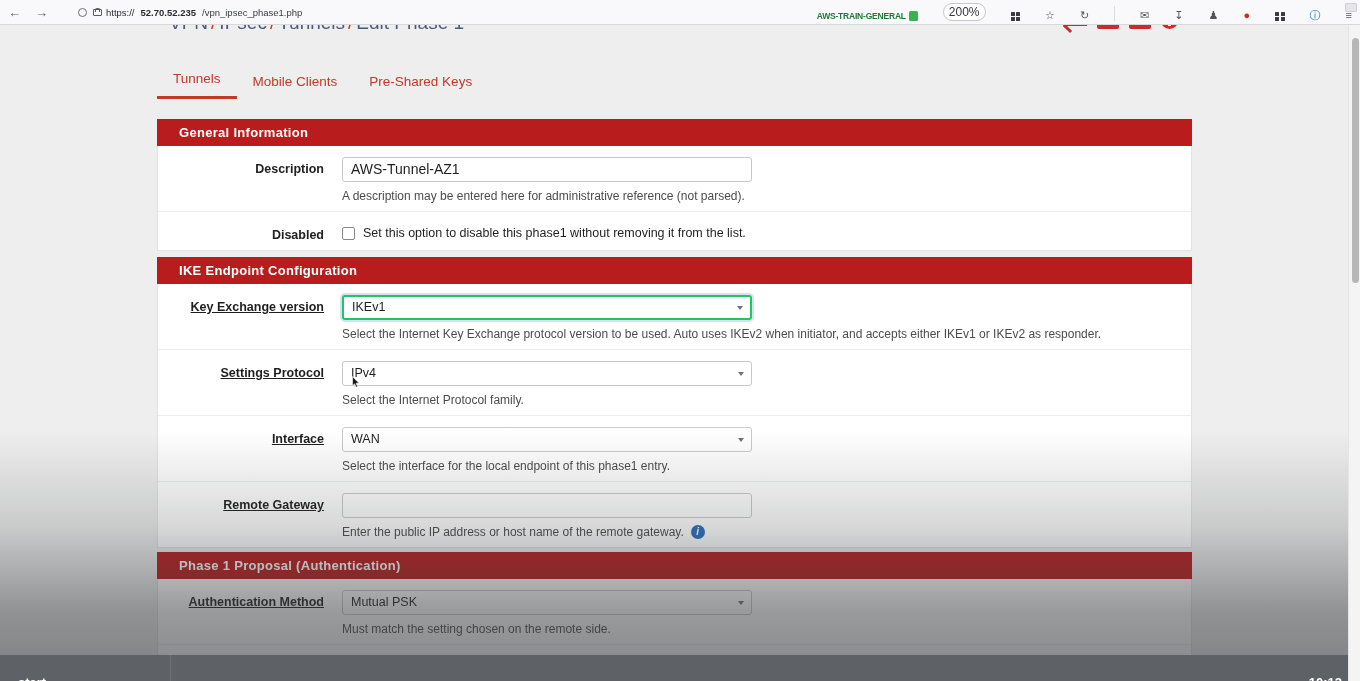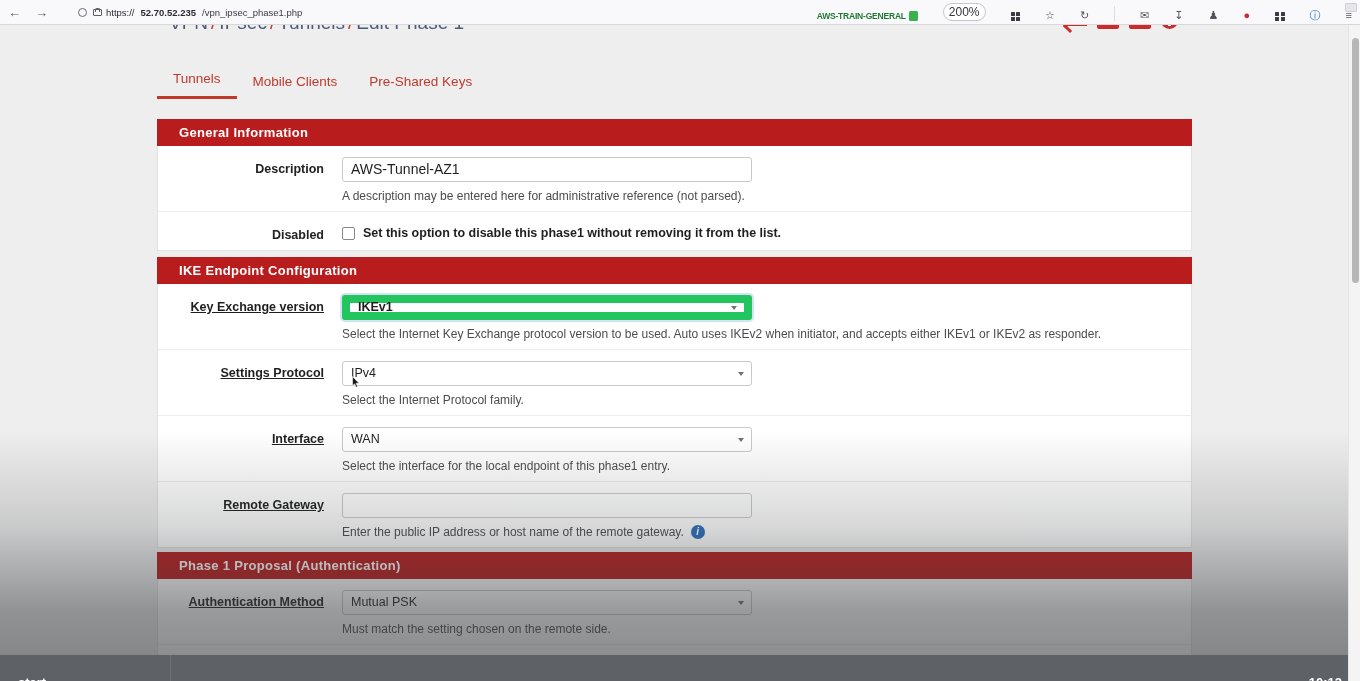--- a/index.html
+++ b/index.html
@@ -136,38 +136,38 @@
     padding: 0 8px; line-height: 23px;
     position: relative;
     display: flex; align-items: center;
   }
   .sel .caret {
     position: absolute; right: 7px; top: 50%; transform: translateY(-50%);
     width: 0; height: 0;
     border-left: 3.5px solid transparent; border-right: 3.5px solid transparent;
     border-top: 4px solid #70707a;
   }
-  .sel.focused { border: 8px solid #22c55e; box-shadow: 0 0 0 2px rgba(74,144,226,0.25); font-weight: bold; }
+  .sel.focused { border: 2px solid #22c55e; box-shadow: 0 0 0 2px rgba(74,144,226,0.25); }
 
   .help { font-size: 12px; color: #4c4c4c; padding-top: 7px; display: flex; gap: 7px; }
 
   .info-ico {
     width: 14px; height: 14px; border-radius: 50%;
     background: #2a6ebb; color: #fff;
     font-size: 10px; font-weight: bold; font-style: italic;
     display: inline-flex; align-items: center; justify-content: center;
     line-height: 1; flex: 0 0 14px;
   }
 
   .cbrow { display: flex; align-items: center; gap: 8px; padding-top: 3px; }
   .cbox {
     width: 13px; height: 13px; border: 1px solid #888; border-radius: 2px;
     background: #fff; flex: 0 0 13px;
   }
-  .cbtext { font-size: 12.5px; color: #1f1f1f; font-weight: bold; }
+  .cbtext { font-size: 12.5px; color: #1f1f1f; }
 
   
   .dim {
     position: absolute; left: 0; top: 430px; width: 1360px; height: 251px;
     background: linear-gradient(to bottom, rgba(60,62,66,0) 0%, rgba(60,62,66,0.20) 38%, rgba(60,62,66,0.52) 72%, rgba(58,60,64,0.62) 100%);
     pointer-events: none; z-index: 30;
   }
 
   
   .taskbar {

